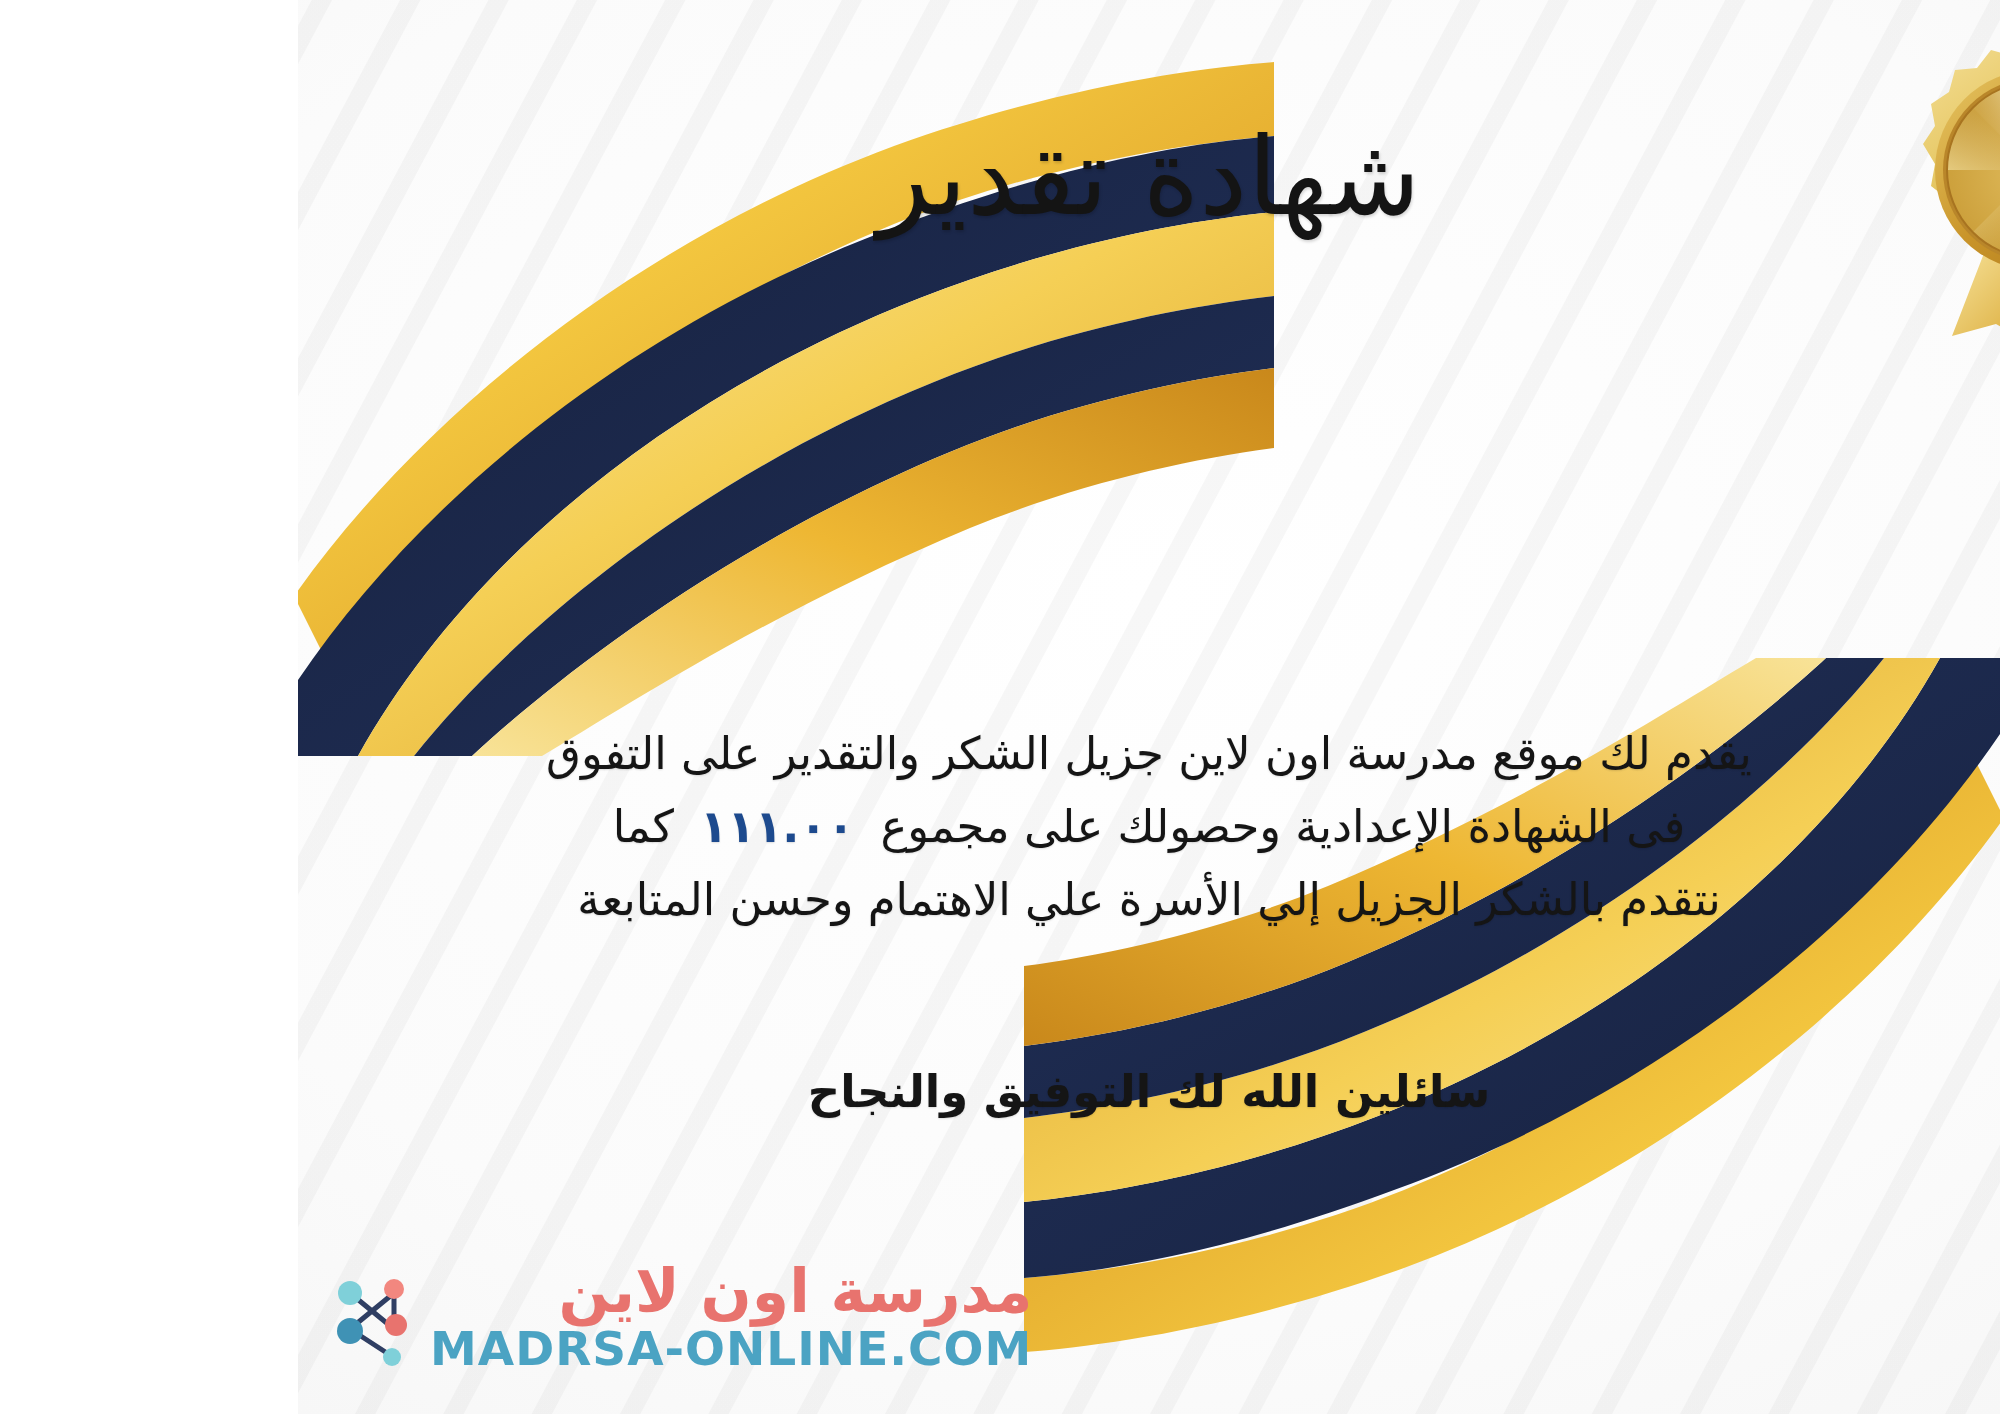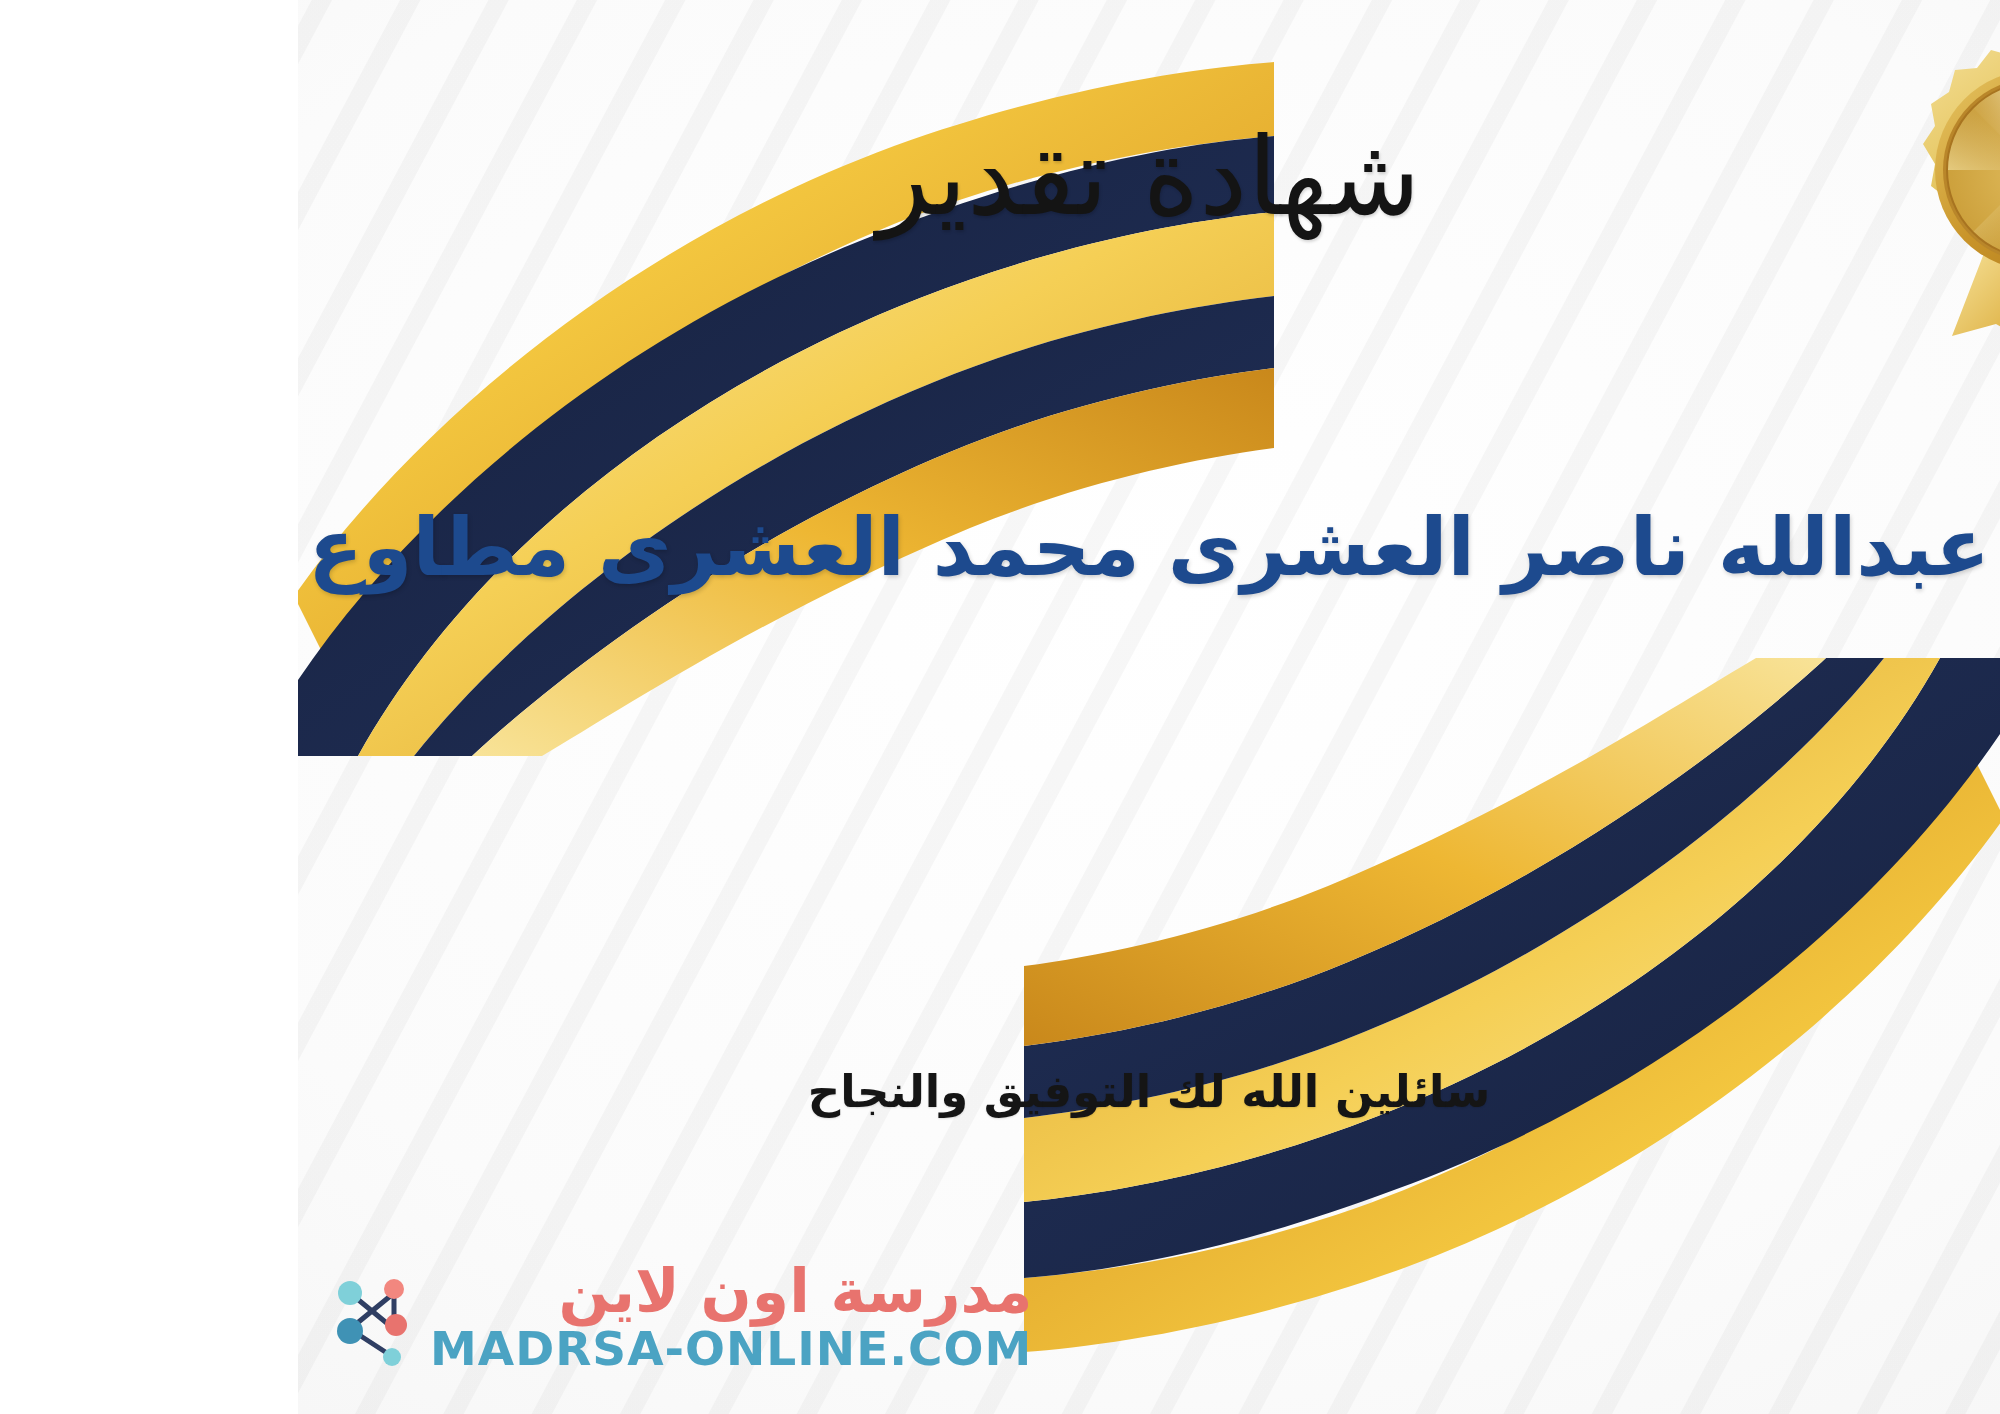--- a/index.html
+++ b/index.html
@@ -218,22 +218,26 @@
         <path d="M0,-4 L62,58 A88,88 0 0,1 0,84 Z" fill="url(#sh3)" opacity="0.6"></path>
       </g>
       <circle cx="0" cy="-4" r="88" fill="none" stroke="#a87420" stroke-width="2"></circle>
     </g>
   </svg>
 
   <div class="content">
 
     <div class="title">شهادة تقدير</div>
 
-    <div class="student-name">عبدالله ناصر العشرى محمد العشرى مطاوع</div>
-
+
+    <div class="body-block">
+      <span class="body-line">يقدم لك موقع مدرسة اون لاين جزيل الشكر  والتقدير على التفوق</span>
+      <span class="body-line"><span>فى الشهادة الإعدادية وحصولك على مجموع</span><span class="score">١١١.٠٠</span><span>كما</span></span>
+      <span class="body-line">نتقدم  بالشكر الجزيل إلي الأسرة علي الاهتمام وحسن المتابعة</span>
+    </div>
 
     <div class="closing">سائلين الله لك التوفيق  والنجاح</div>
   </div>
 
   <div class="logo">
     <svg class="logo-mark" viewBox="0 0 96 100">
       <g stroke="#2f3e63" stroke-width="5" stroke-linecap="round">
         <line x1="26" y1="26" x2="70" y2="62"></line>
         <line x1="70" y1="26" x2="26" y2="62"></line>
         <line x1="26" y1="62" x2="66" y2="88"></line>

